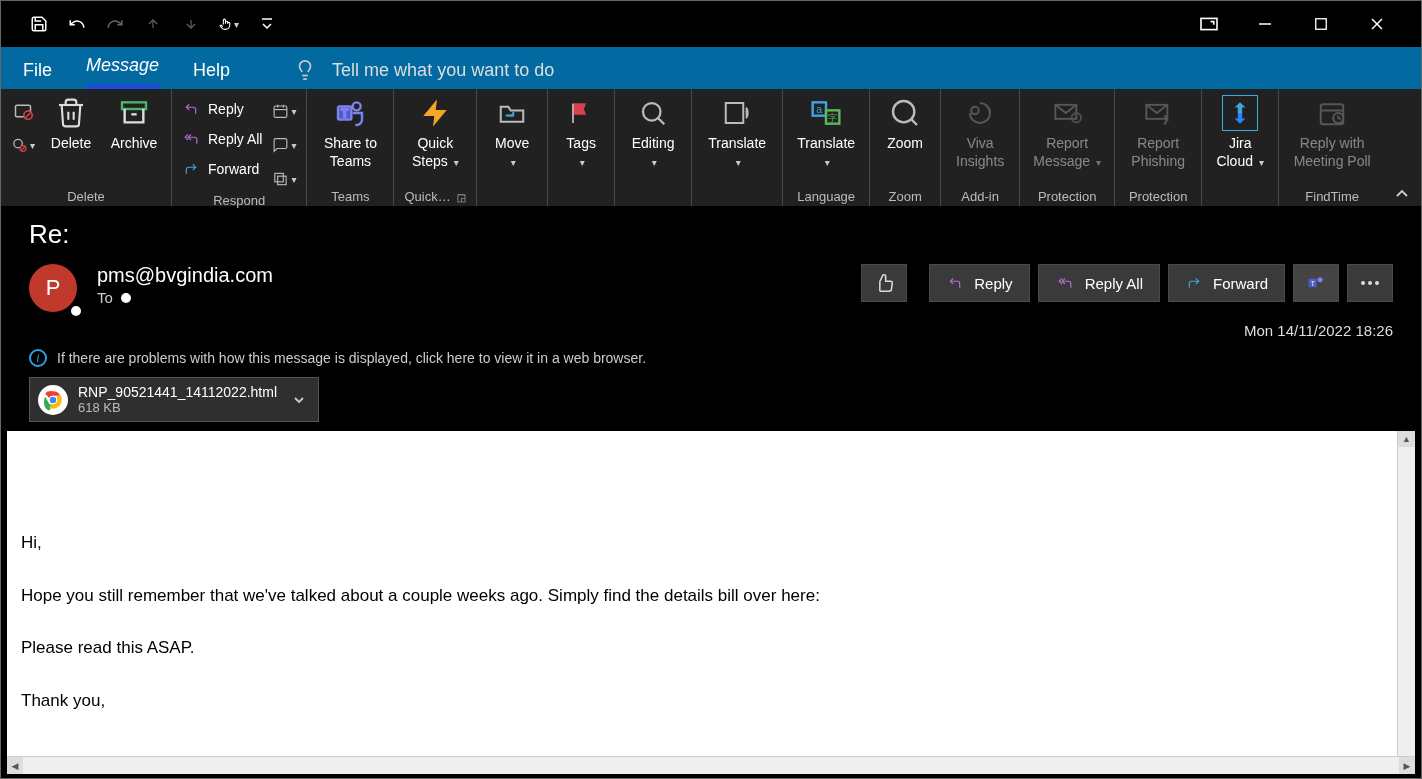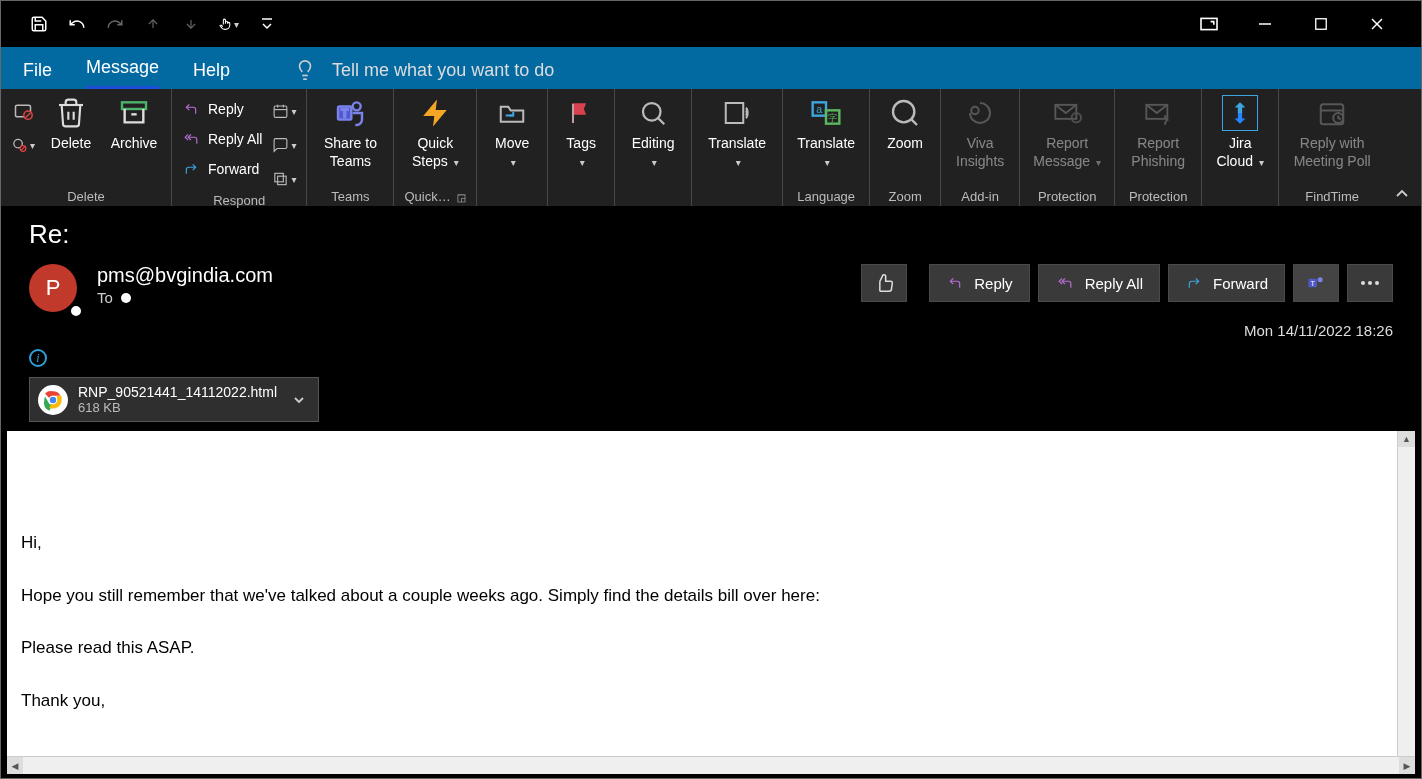--- a/index.html
+++ b/index.html
@@ -11,21 +11,21 @@
   .titlebar .qat { display: flex; gap: 18px; align-items: center; margin-left: 20px; }
   .titlebar .qat .ic { width: 20px; height: 20px; display: flex; align-items: center; justify-content: center; color: #fff; }
   .titlebar .qat .ic.dim { opacity: .4; }
   .titlebar .spacer { flex: 1; }
   .titlebar .sys { display: flex; gap: 28px; margin-right: 22px; }
   .titlebar .sys .sbtn { width: 28px; height: 28px; display: flex; align-items: center; justify-content: center; }
 
   
   .tabs { height: 42px; background: #0369a1; display: flex; align-items: flex-end; padding: 0 22px; gap: 34px; }
   .tab { font-size: 18px; padding-bottom: 8px; color: #fff; }
-  .tab.active { border-bottom: 3px solid #1d4ed8; }
+  .tab.active { border-bottom: 5px solid #1d4ed8; font-style: italic; }
   .tellme { display: flex; align-items: center; gap: 16px; color: #ddd; font-size: 18px; padding-bottom: 8px; margin-left: 30px; }
   .bulb { width: 22px; height: 22px; }
 
   
   .ribbon { height: 118px; background: #212121; display: flex; border-bottom: 1px solid #000; }
   .group { border-right: 1px solid #484848; padding: 6px 10px 2px 10px; display: flex; flex-direction: column; align-items: center; }
   .group .body { flex: 1; display: flex; align-items: flex-start; gap: 10px; }
   .group .gl { font-size: 13px; color: #bbb; text-align: center; padding-top: 2px; white-space: nowrap; }
   .bigbtn { display: flex; flex-direction: column; align-items: center; justify-content: flex-start; width: 64px; padding-top: 0; }
   .bigbtn .bi { width: 36px; height: 36px; display: flex; align-items: center; justify-content: center; margin-bottom: 4px; }
@@ -544,20 +544,21 @@
             <circle cx="3" cy="3" r="2"></circle>
             <circle cx="10" cy="3" r="2"></circle>
             <circle cx="17" cy="3" r="2"></circle>
           </svg>
         </div>
     </div>
   </div>
   <div class="date">Mon 14/11/2022 18:26</div>
   <div class="infobar">
     <span class="info-icon">i</span>
+    <span>If there are problems with how this message is displayed, click here to view it in a web browser.</span>
   </div>
   <div class="attach">
     <div class="aicon">
       <svg width="26" height="26" viewBox="0 0 48 48">
           <circle cx="24" cy="24" r="22" fill="#fff"></circle>
           <path d="M24 8a16 16 0 0 1 13.9 8H24a8 8 0 0 0-7 4.1L9.3 12A16 16 0 0 1 24 8z" fill="#EA4335"></path>
           <path d="M8 24a16 16 0 0 1 1.3-6.3l8 13.9A8 8 0 0 0 24 32l-6.9 12A16 16 0 0 1 8 24z" fill="#34A853"></path>
           <path d="M40 24a16 16 0 0 1-22.9 14.3L24 26.3a8 8 0 0 0 7-10.3h8A16 16 0 0 1 40 24z" fill="#FBBC05"></path>
           <circle cx="24" cy="24" r="7" fill="#4285F4"></circle>
           <circle cx="24" cy="24" r="7" fill="none" stroke="#fff" stroke-width="2"></circle>

